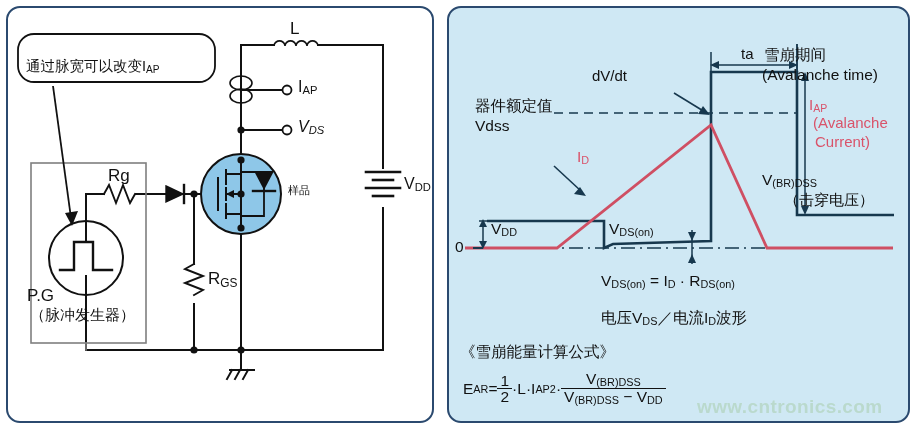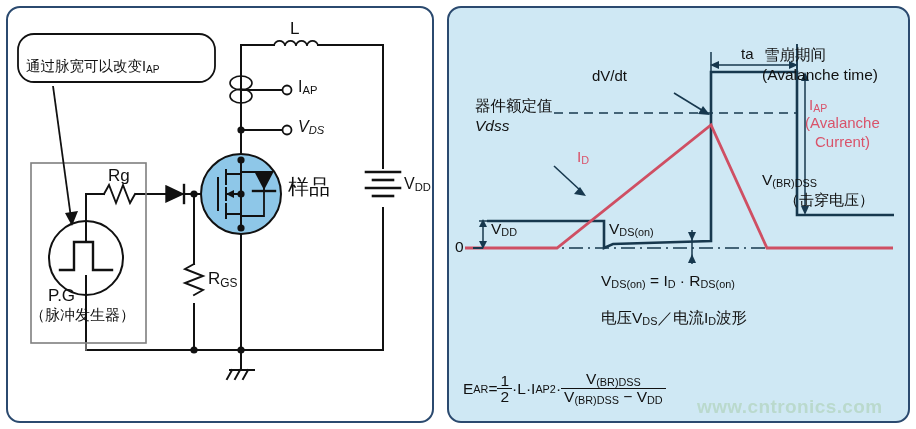--- a/index.html
+++ b/index.html
@@ -153,23 +153,23 @@
     <div class="lbl blk" style="left:396px;top:167px;font-size:16px;">
       <span>V</span><span class="sub">DD</span>
     </div>
 
     <div class="lbl blk" style="left:100px;top:158px;font-size:17px;">Rg</div>
 
     <div class="lbl blk" style="left:200px;top:261px;font-size:17px;">
       <span>R</span><span class="sub">GS</span>
     </div>
 
-    <div class="lbl blk" style="left:280px;top:167px;font-size:21px;text-align:center;">样品</div>
-
-    <div class="lbl blk" style="left:32px;top:278px;font-size:17px;padding-left:8px;">P.G</div>
+    <div class="lbl blk" style="left:280px;top:176px;font-size:11px;text-align:center;">样品</div>
+
+    <div class="lbl blk" style="left:11px;top:278px;font-size:17px;padding-left:8px;">P.G</div>
     <div class="lbl blk" style="left:22px;top:299px;font-size:15px;">（脉冲发生器）</div>
   </div>
 
   <div class="panel" id="right-panel">
 
     <svg width="459" height="413" viewBox="0 0 459 413">
 
       <path d="M16 240 L444 240" stroke="#17384e" stroke-width="1.6" fill="none" stroke-dasharray="14 5 2 5"></path>
 
       <path d="M105 105 L348 105" stroke="#17384e" stroke-width="1.6" fill="none" stroke-dasharray="9 6"></path>
@@ -218,33 +218,33 @@
       <polygon points="243,246 239,255 247,255" fill="#17384e"></polygon>
 
       <g stroke="#17384e" fill="none" stroke-width="1.5">
         <path d="M348 36 L348 64"></path>
       </g>
 
       <path d="M24 240 L34 240" stroke="#17384e" stroke-width="2" fill="none"></path>
     </svg>
 
     <div class="lbl blk" style="left:26px;top:89px;font-size:15.5px;">器件额定值</div>
-    <div class="lbl blk" style="left:26px;top:109px;font-size:15.5px;font-style:italic;">Vdss</div>
+    <div class="lbl blk" style="left:26px;top:109px;font-size:15.5px;">Vdss</div>
 
     <div class="lbl blk" style="left:143px;top:60px;font-size:15px;">dV/dt</div>
 
     <div class="lbl blk" style="left:292px;top:38px;font-size:15px;">ta</div>
 
     <div class="lbl blk" style="left:315px;top:38px;font-size:15.5px;">雪崩期间</div>
     <div class="lbl blk" style="left:313px;top:58px;font-size:15.5px;">(Avalanche time)</div>
 
     <div class="lbl red" style="left:360px;top:89px;font-size:15px;">
       <span>I</span><span class="sub">AP</span>
     </div>
-    <div class="lbl red" style="left:356px;top:107px;font-size:15px;">(Avalanche</div>
+    <div class="lbl red" style="left:356px;top:107px;font-size:15px;padding-left:8px;">(Avalanche</div>
     <div class="lbl red" style="left:366px;top:126px;font-size:15px;">Current)</div>
 
     <div class="lbl blk" style="left:313px;top:163px;font-size:15.5px;">
       <span>V</span><span class="sub">(BR)DSS</span>
     </div>
     <div class="lbl blk" style="left:335px;top:184px;font-size:15px;text-align:right;">（击穿电压）</div>
 
     <div class="lbl red" style="left:128px;top:140px;font-size:15.5px;">
       <span>I</span><span class="sub">D</span>
     </div>
@@ -260,20 +260,21 @@
     </div>
 
     <div class="lbl blk" style="left:152px;top:264px;font-size:15.5px;">
       <span>V</span><span class="sub">DS(on)</span><span> = </span><span>I</span><span class="sub">D</span><span> · </span><span>R</span><span class="sub">DS(on)</span>
     </div>
 
     <div class="lbl blk" style="left:152px;top:290px;font-size:15.5px;margin-top:11px;">
       <span>电压V</span><span class="sub">DS</span><span>／电流I</span><span class="sub">D</span><span>波形</span>
     </div>
 
+    <div class="lbl blk" style="left:11px;top:335px;font-size:15.5px;">《雪崩能量计算公式》</div>
 
     <div class="lbl blk fl" style="left:14px;top:363px;font-size:15.5px;">
       <span>E</span>
         <span class="sub">AR</span>
         <span> = </span>
       <span class="frac">
         <span class="num">1</span>
         <span class="den">2</span>
       </span>
       <span> · </span>

